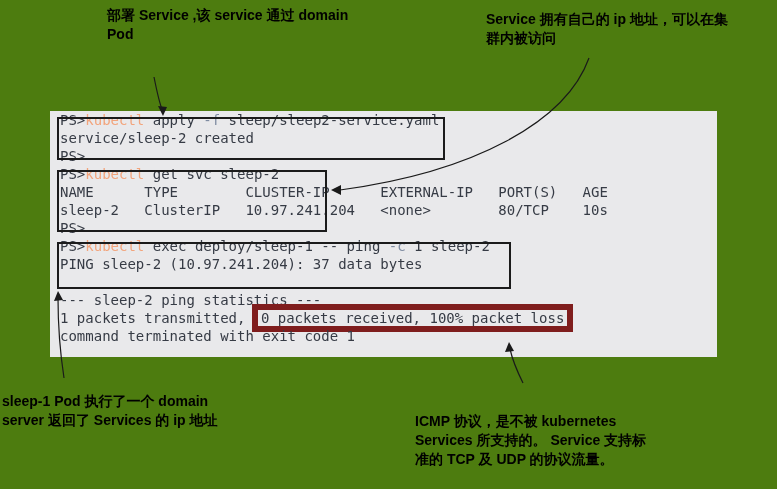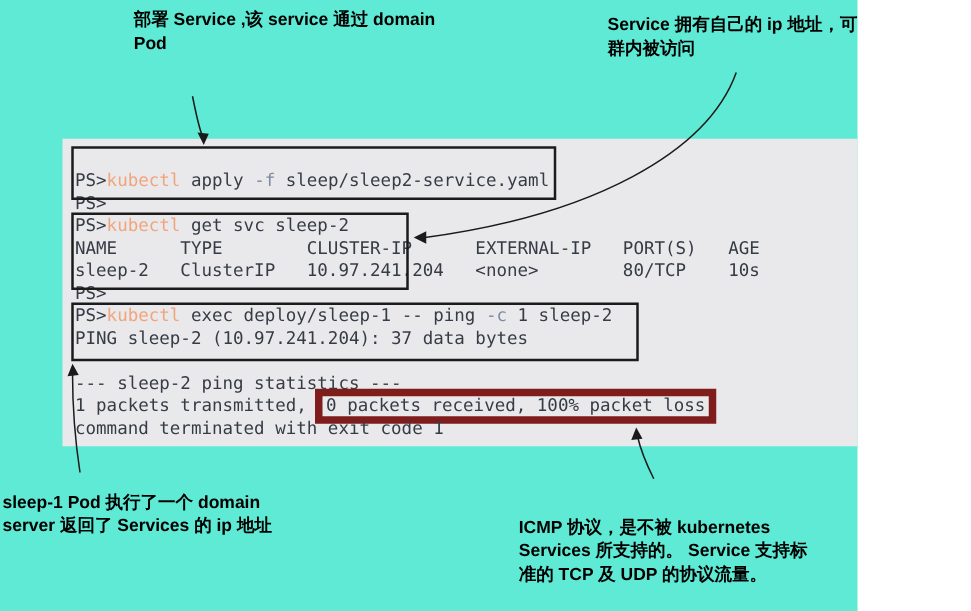--- a/index.html
+++ b/index.html
@@ -1,34 +1,34 @@
 <!DOCTYPE html>
 <html><head>
 <meta charset="utf-8">
 <style>
   html,body{margin:0;padding:0;background:#ffffff;}
   .canvas{
-    position:relative;width:686px;height:489px;background:#5eead4;
+    position:relative;width:777px;height:489px;background:#4d7c0f;
     font-family:"Liberation Sans",sans-serif;overflow:hidden;
   }
   
   .ann{
     position:absolute;color:#000000;font-weight:bold;
     font-size:14px;line-height:19px;white-space:nowrap;
   }
   .ann-tl{left:107px;top:6px;}
   .ann-tr{left:486px;top:10px;}
   .ann-bl{left:2px;top:392px;}
   .ann-br{left:415px;top:412px;}
   
   .terminal{
     position:absolute;left:50px;top:111px;width:667px;height:246px;
     background:#e9e9eb;color:#363b45;
     font-family:"DejaVu Sans Mono","Liberation Mono",monospace;
-    font-size:14px;line-height:18px;padding:25px 0 0 10px;box-sizing:border-box;
+    font-size:14px;line-height:18px;padding:0 0 0 10px;box-sizing:border-box;
   }
   .t-line{white-space:pre;height:18px;}
   .cmd{color:#f2a47c;}
   .prm{color:#7e8ba1;}
   
   .hbox{
     position:absolute;border:2px solid #1b1b1b;background:transparent;
     box-sizing:border-box;pointer-events:none;
   }
   .hbox1{left:57px;top:117px;width:388px;height:43px;}
@@ -61,20 +61,21 @@
   </div>
 
   <div class="ann ann-br">
     <div>ICMP 协议，是不被 kubernetes</div>
     <div>Services 所支持的。 Service 支持标</div>
     <div>准的 TCP 及 UDP 的协议流量。</div>
   </div>
 
   <div class="terminal">
     <div class="t-line"><span>PS&gt;</span><span class="cmd">kubectl</span><span> apply </span><span class="prm">-f</span><span> sleep/sleep2-service.yaml</span></div>
+    <div class="t-line">service/sleep-2 created</div>
     <div class="t-line">PS&gt;</div>
     <div class="t-line"><span>PS&gt;</span><span class="cmd">kubectl</span><span> get svc sleep-2</span></div>
     <div class="t-line">NAME      TYPE        CLUSTER-IP      EXTERNAL-IP   PORT(S)   AGE</div>
     <div class="t-line">sleep-2   ClusterIP   10.97.241.204   &lt;none&gt;        80/TCP    10s</div>
     <div class="t-line">PS&gt;</div>
     <div class="t-line"><span>PS&gt;</span><span class="cmd">kubectl</span><span> exec deploy/sleep-1 -- ping </span><span class="prm">-c</span><span> 1 sleep-2</span></div>
     <div class="t-line">PING sleep-2 (10.97.241.204): 37 data bytes</div>
     <div class="t-line"></div>
     <div class="t-line">--- sleep-2 ping statistics ---</div>
     <div class="t-line"><span>1 packets transmitted, </span><span class="boxed">0 packets received, 100% packet loss</span></div>

